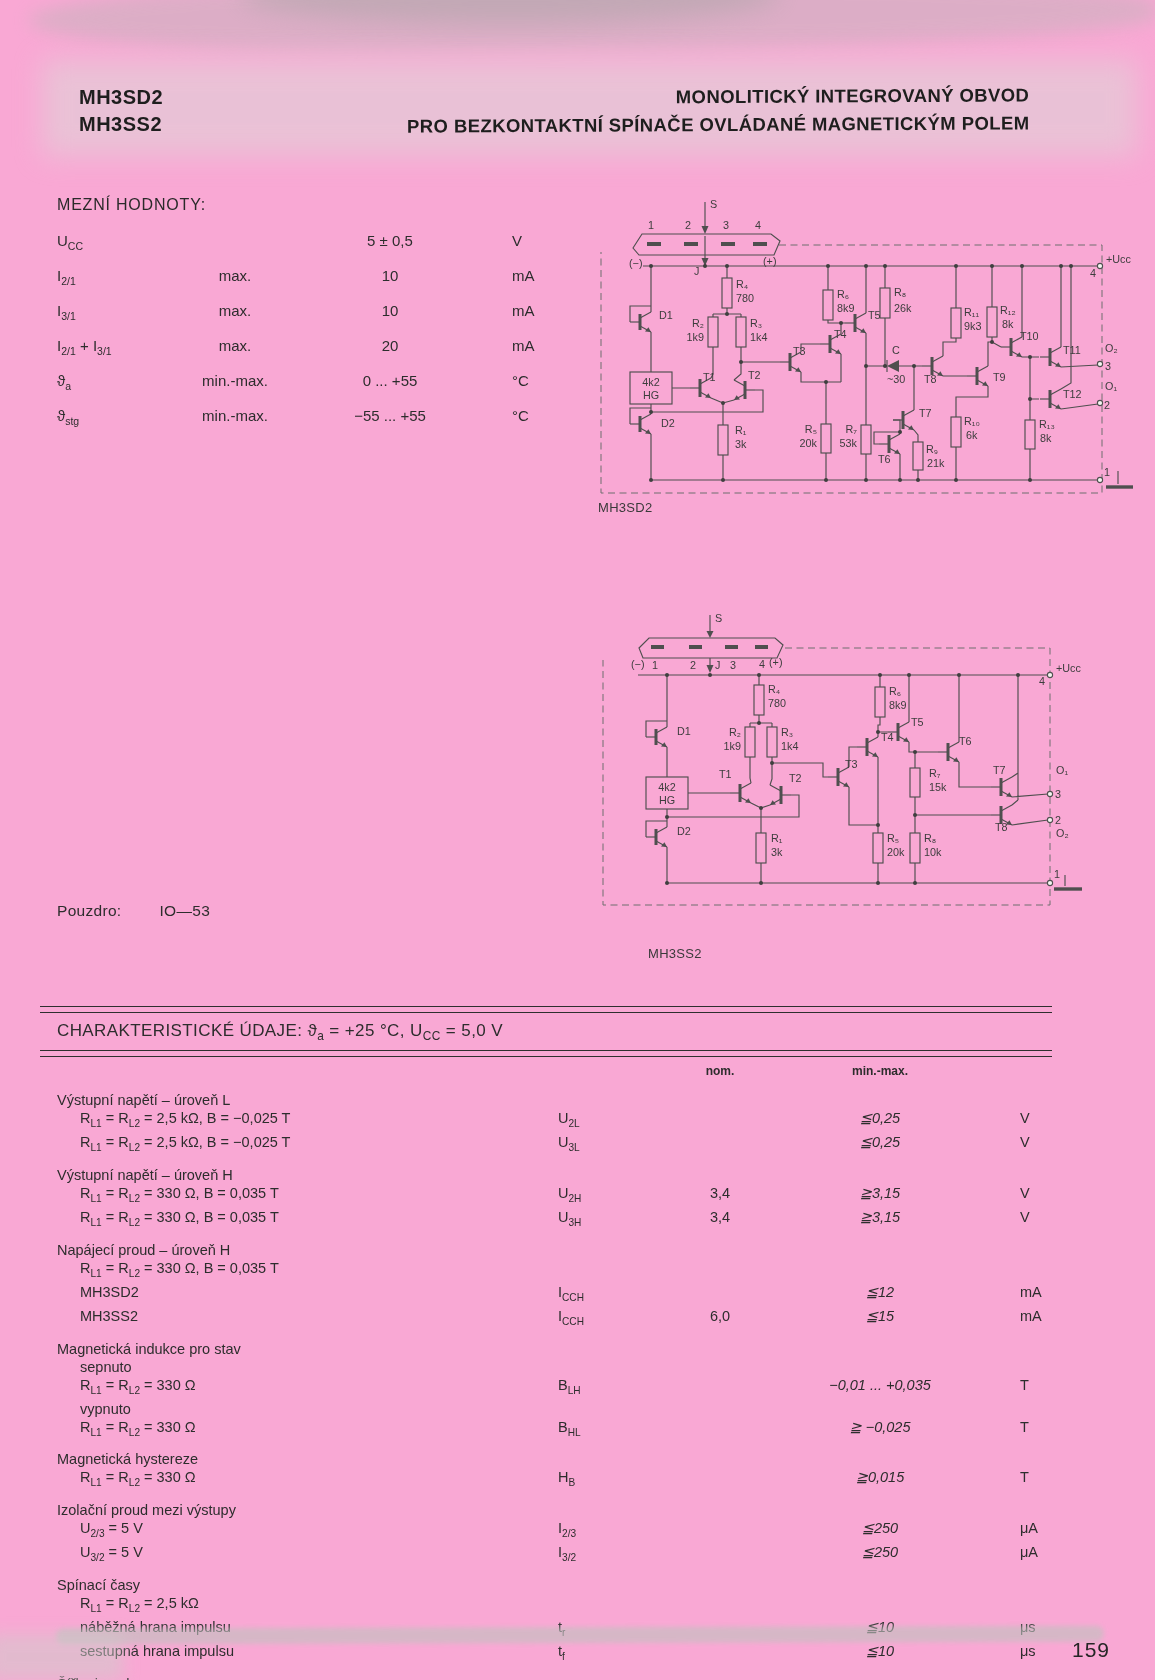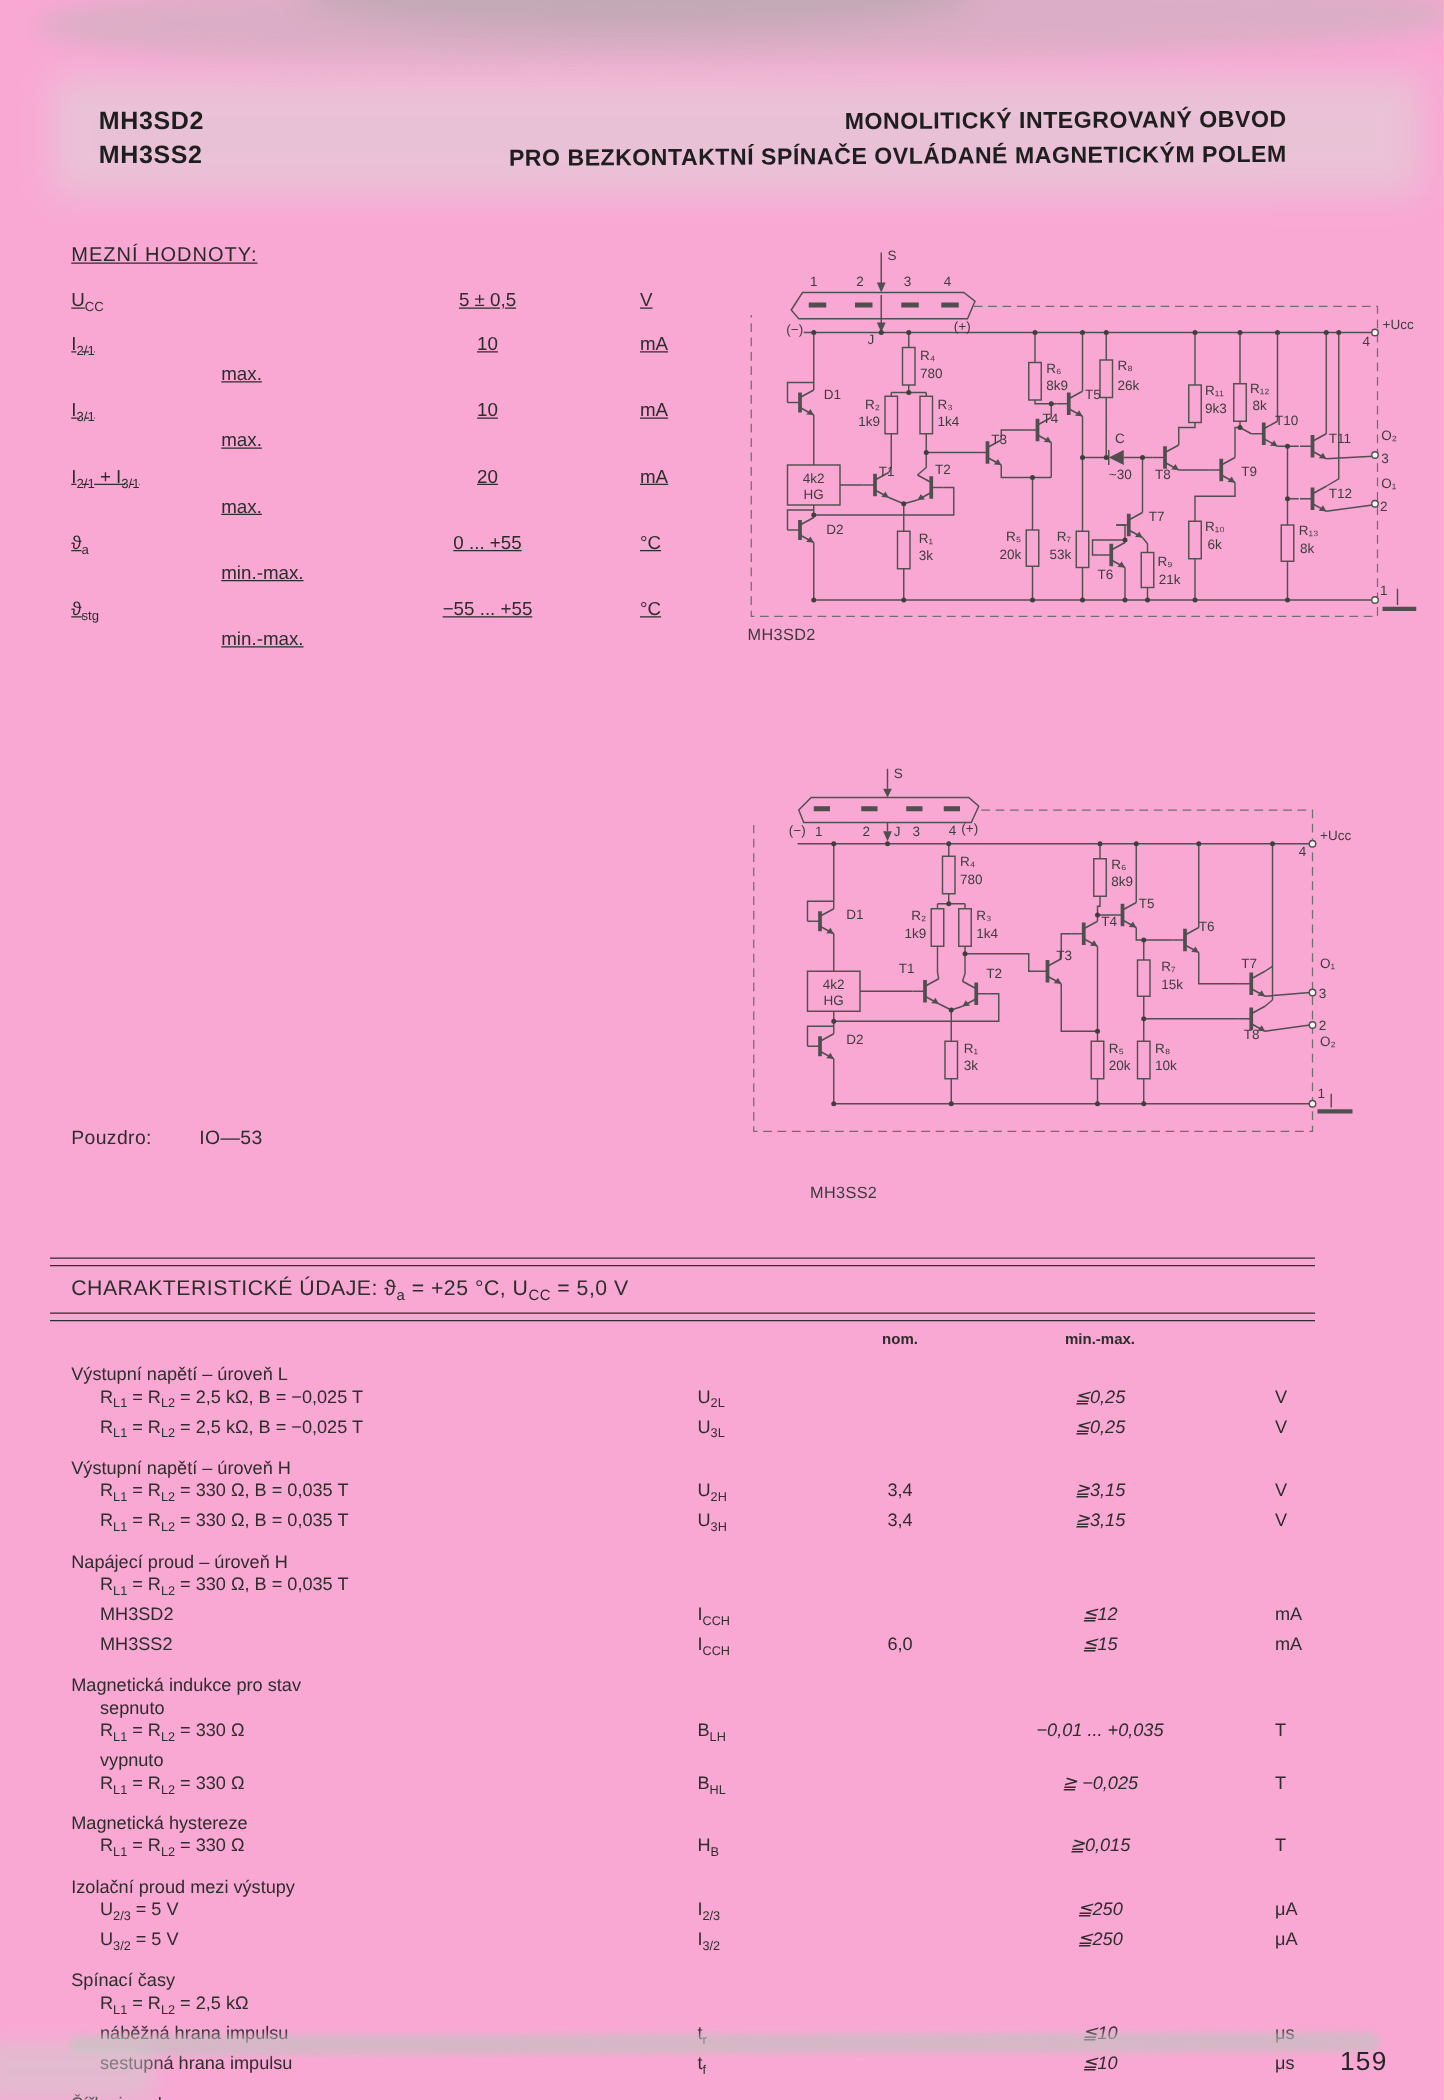--- a/index.html
+++ b/index.html
@@ -10,24 +10,24 @@
   .smudge{position:absolute;pointer-events:none;}
   .sm-top1{left:28px;top:-22px;width:1130px;height:72px;background:#b6b6b4;opacity:.42;filter:blur(9px);border-radius:45% 55% 60% 40%/60% 50% 45% 55%;transform:rotate(-.5deg);}
   .sm-top2{left:240px;top:-34px;width:540px;height:58px;background:#a3a3a1;opacity:.45;filter:blur(12px);border-radius:50%;}
   .sm-head{left:42px;top:60px;width:1095px;height:96px;background:#dbdbd8;opacity:.5;filter:blur(14px);}
   .sm-bot{left:56px;top:1627px;width:1048px;height:16px;background:#c1c1bf;opacity:.62;filter:blur(2.5px);border-radius:8px;transform:rotate(-.15deg);}
   .sm-bl{left:-12px;top:1634px;width:135px;height:46px;background:#cdcdca;opacity:.5;filter:blur(8px);}
   
   .models{left:79px;top:84px;font-size:20px;font-weight:bold;line-height:27px;letter-spacing:.5px;color:#1e1e1e;}
   .doc-title{right:126px;top:83px;text-align:right;font-size:18.5px;font-weight:bold;line-height:27.5px;letter-spacing:.4px;color:#1e1e1e;transform:rotate(-.3deg);}
   
-  .limits{left:57px;top:196px;width:500px;text-decoration:underline;}
+  .limits{left:57px;top:196px;width:500px;}
   .limits h2{margin:0 0 12px 0;font-size:16px;font-weight:normal;letter-spacing:.8px;color:#2a2a2a;}
   .lrow{display:grid;grid-template-columns:120px 116px 194px 1fr;line-height:29px;font-size:15px;}
-  .l-cond{text-align:left;margin-top:24px;}
+  .l-cond{text-align:center;}
   .l-val{text-align:center;}
   .l-unit{padding-left:25px;}
   sub{font-size:70%;}
   
   .fig-caption{font-size:13px;color:#3a3a3a;letter-spacing:.3px;}
   
   svg text{font-family:"Liberation Sans",sans-serif;font-size:10.8px;fill:#3d3d3d;}
   .sch line,.sch path,.sch polyline,.sch rect{stroke:#4f4f4f;stroke-width:1.15;fill:none;}
   .sch .fill{fill:#4f4f4f;stroke:none;}
   .sch .pad{fill:#4f4f4f;stroke:none;}

